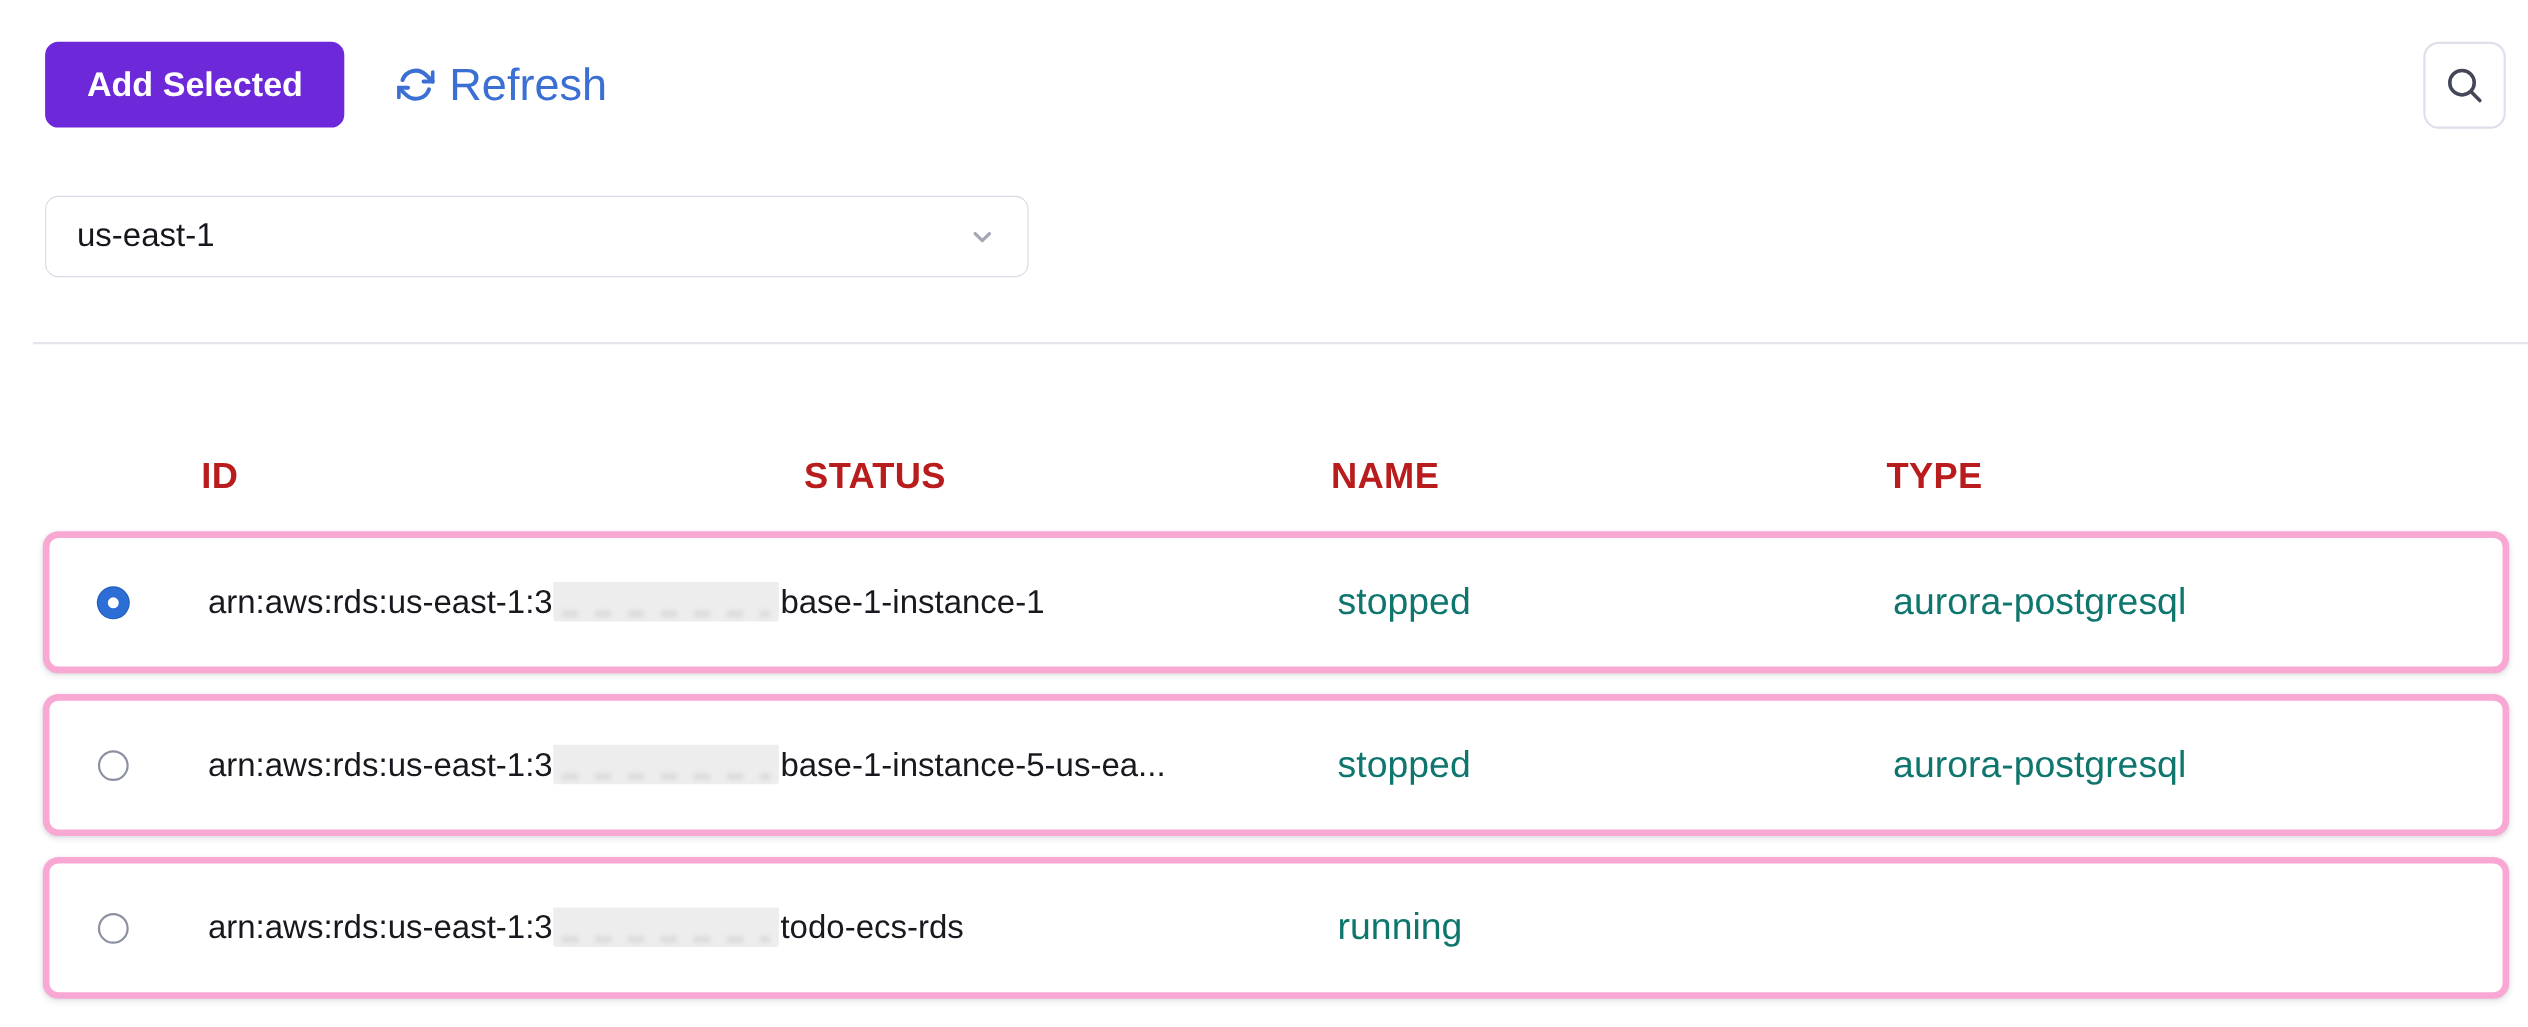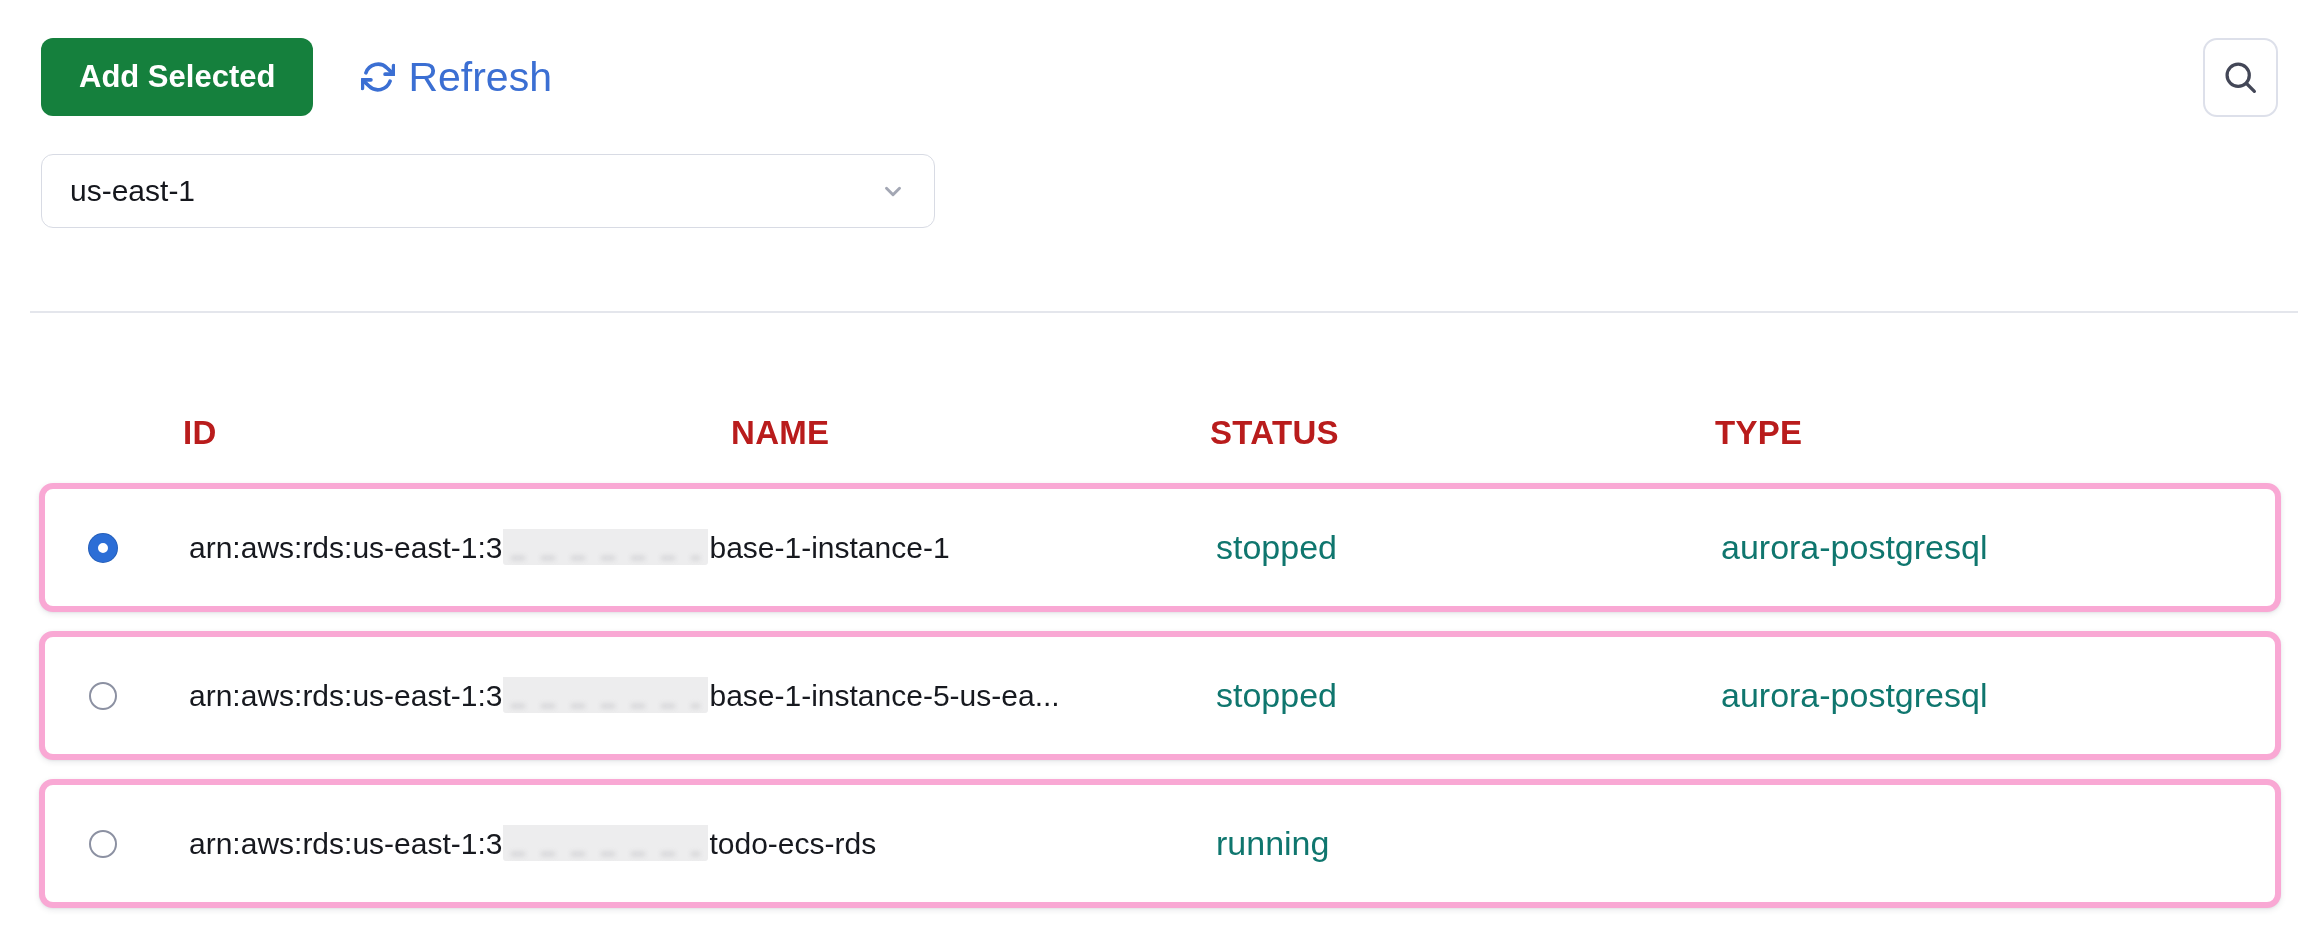--- a/index.html
+++ b/index.html
@@ -4,33 +4,33 @@
 <style>
   * { margin:0; padding:0; box-sizing:border-box; }
   html,body { width:2298px; height:934px; background:#ffffff; overflow:hidden;
               font-family:"Liberation Sans", sans-serif; }
 
   
   .toolbar { position:absolute; left:41px; top:38px; height:78px;
              display:flex; align-items:center; }
   .btn-primary { display:inline-flex; align-items:center; justify-content:center;
                  height:78px; padding:0 38px; border:none; border-radius:12px;
-                 background:#15803d; color:#ffffff; font-size:31px; font-weight:700;
+                 background:#6d28d9; color:#ffffff; font-size:31px; font-weight:700;
                  font-family:inherit; cursor:pointer; }
   .refresh-link { display:inline-flex; align-items:center; gap:13px;
                   margin-left:48px; color:#3b6fd3; font-size:41px; font-weight:500;
                   cursor:pointer; text-decoration:none; }
   .refresh-link svg { display:block; }
 
   .search-btn { position:absolute; left:2203px; top:38px; width:75px; height:79px;
                 border-radius:14px; border:2px solid #dde0ea; background:#ffffff;
                 display:flex; align-items:center; justify-content:center; cursor:pointer; }
 
   
-  .region-select { position:absolute; left:41px; top:154px; width:894px; height:74px;
+  .region-select { position:absolute; left:41px; top:178px; width:894px; height:74px;
                    border:1.5px solid #d8dbe4; border-radius:12px; background:#ffffff;
                    display:flex; align-items:center; padding:0 28px;
                    font-size:30px; color:#15171d; cursor:pointer; }
   .region-select .chevron { margin-left:auto; display:block; }
 
   
   .divider { position:absolute; left:30px; right:0; top:311px; height:2px;
              background:#e4e6ec; }
 
   
@@ -93,22 +93,22 @@
       <polyline points="6 9.5 12 15.5 18 9.5"></polyline>
     </svg>
   </span>
 </div>
 
 <div class="divider"></div>
 
 <div class="table-header grid-cols">
   <div></div>
   <div>ID</div>
+  <div>STATUS</div>
   <div>NAME</div>
-  <div>STATUS</div>
   <div>TYPE</div>
 </div>
 
 <div class="rows">
   <div class="row-card grid-cols">
     <div style="display:flex;align-items:center;">
       <span class="radio selected"></span>
     </div>
     <div class="cell-idname">
       <span>arn:aws:rds:us-east-1:3</span>

